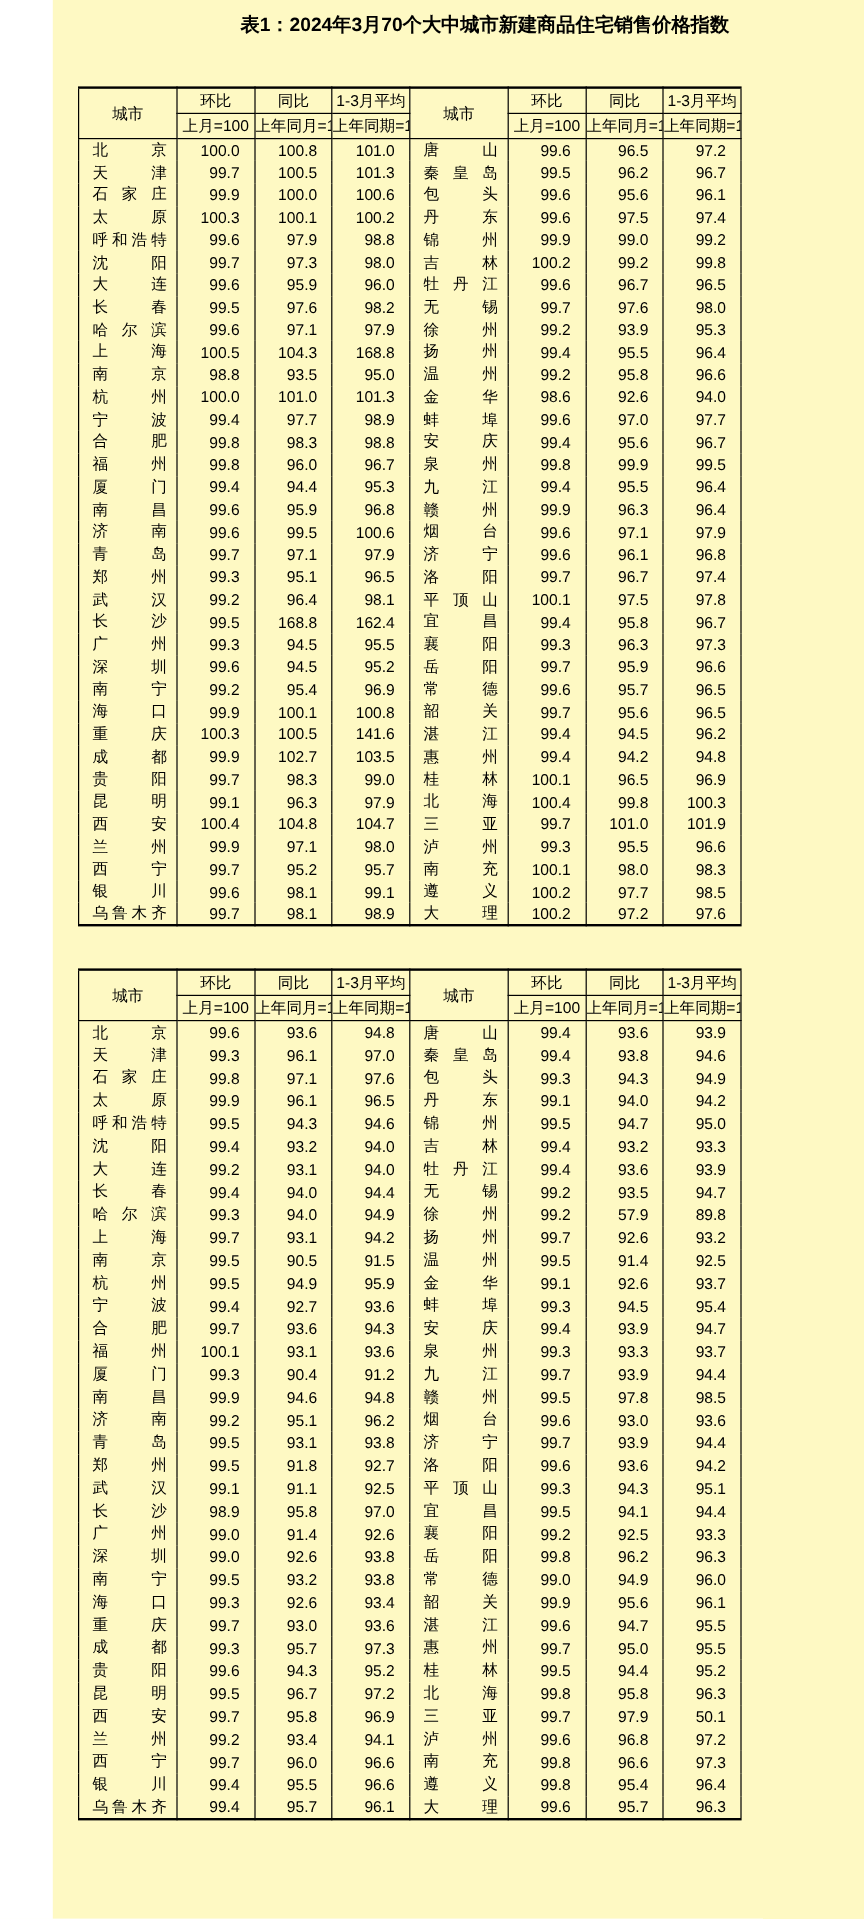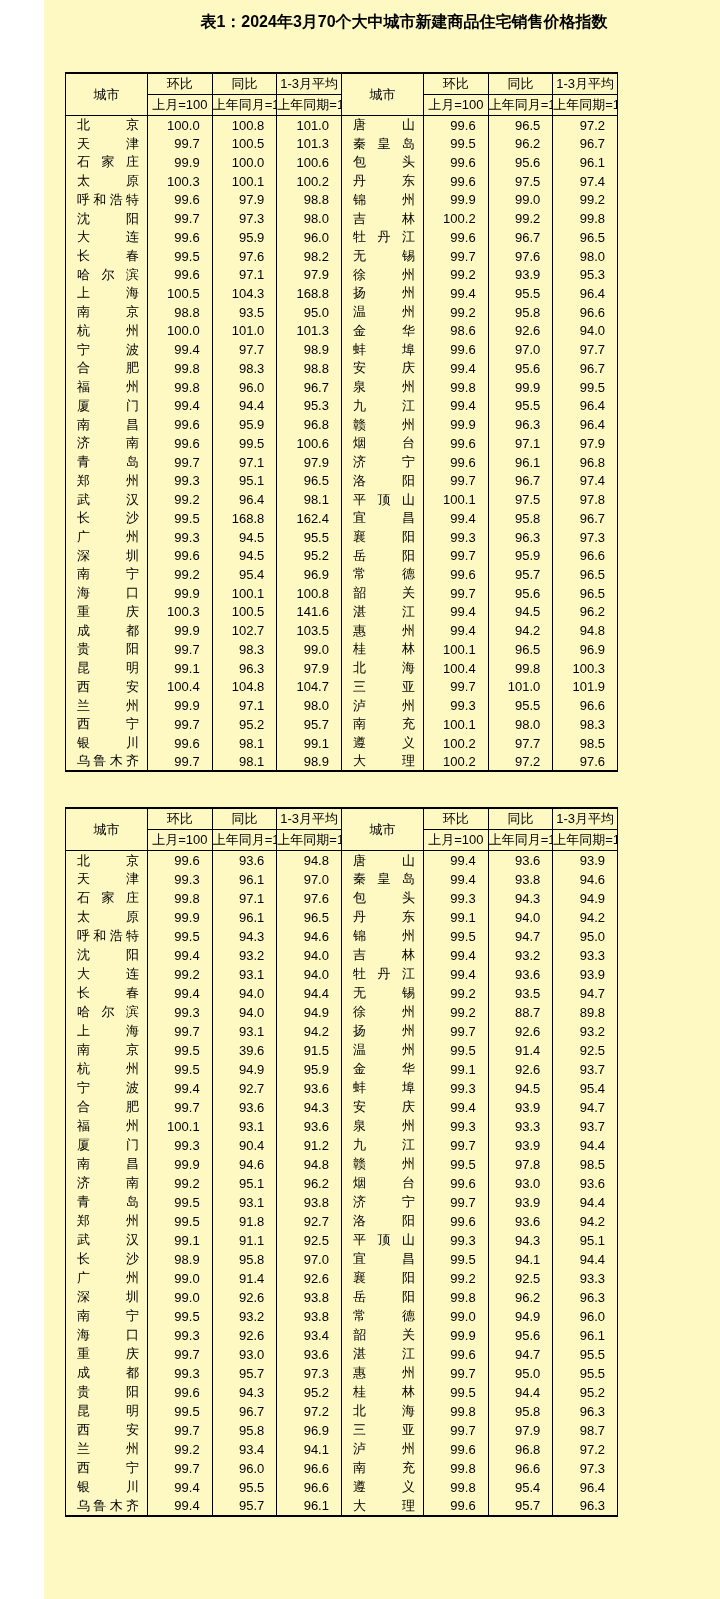--- a/index.html
+++ b/index.html
@@ -570,37 +570,37 @@
           <td class="val">93.5</td>
           <td class="val">94.7</td>
         </tr>
         <tr>
           <td class="city"><span class="cityname">哈尔滨</span></td>
           <td class="val">99.3</td>
           <td class="val">94.0</td>
           <td class="val">94.9</td>
           <td class="city"><span class="cityname">徐州</span></td>
           <td class="val">99.2</td>
-          <td class="val">88.7</td>
+          <td class="val">57.9</td>
           <td class="val">89.8</td>
         </tr>
         <tr>
           <td class="city"><span class="cityname">上海</span></td>
           <td class="val">99.7</td>
           <td class="val">93.1</td>
           <td class="val">94.2</td>
           <td class="city"><span class="cityname">扬州</span></td>
           <td class="val">99.7</td>
           <td class="val">92.6</td>
           <td class="val">93.2</td>
         </tr>
         <tr>
           <td class="city"><span class="cityname">南京</span></td>
           <td class="val">99.5</td>
-          <td class="val">39.6</td>
+          <td class="val">90.5</td>
           <td class="val">91.5</td>
           <td class="city"><span class="cityname">温州</span></td>
           <td class="val">99.5</td>
           <td class="val">91.4</td>
           <td class="val">92.5</td>
         </tr>
         <tr>
           <td class="city"><span class="cityname">杭州</span></td>
           <td class="val">99.5</td>
           <td class="val">94.9</td>
@@ -791,21 +791,21 @@
           <td class="val">96.3</td>
         </tr>
         <tr>
           <td class="city"><span class="cityname">西安</span></td>
           <td class="val">99.7</td>
           <td class="val">95.8</td>
           <td class="val">96.9</td>
           <td class="city"><span class="cityname">三亚</span></td>
           <td class="val">99.7</td>
           <td class="val">97.9</td>
-          <td class="val">98.7</td>
+          <td class="val">50.1</td>
         </tr>
         <tr>
           <td class="city"><span class="cityname">兰州</span></td>
           <td class="val">99.2</td>
           <td class="val">93.4</td>
           <td class="val">94.1</td>
           <td class="city"><span class="cityname">泸州</span></td>
           <td class="val">99.6</td>
           <td class="val">96.8</td>
           <td class="val">97.2</td>

